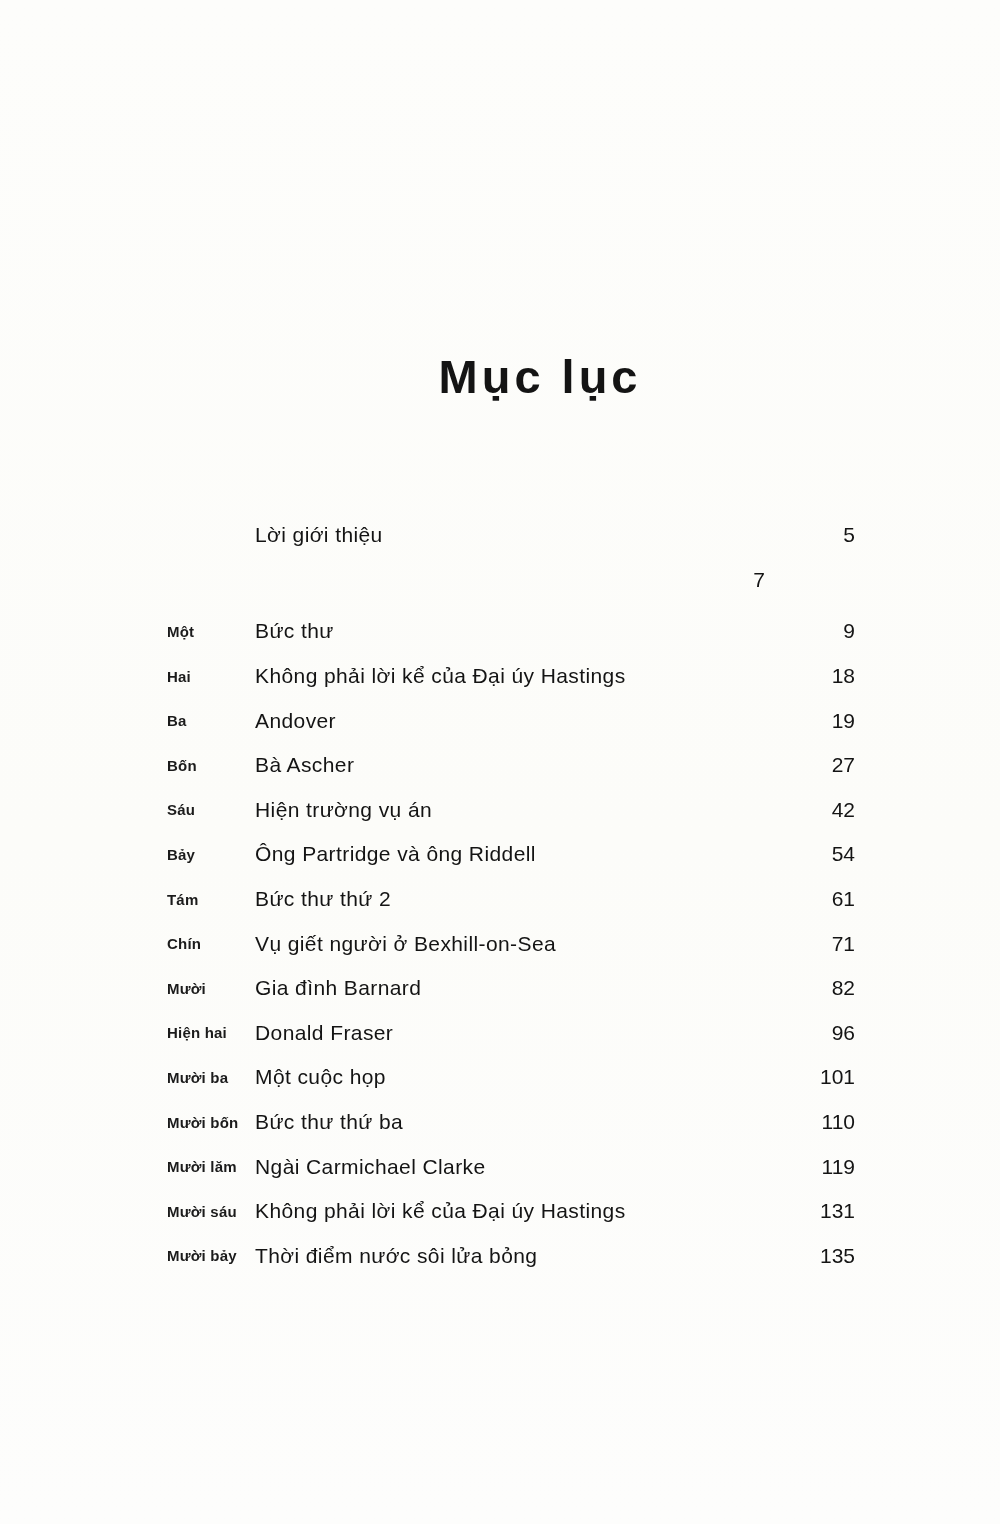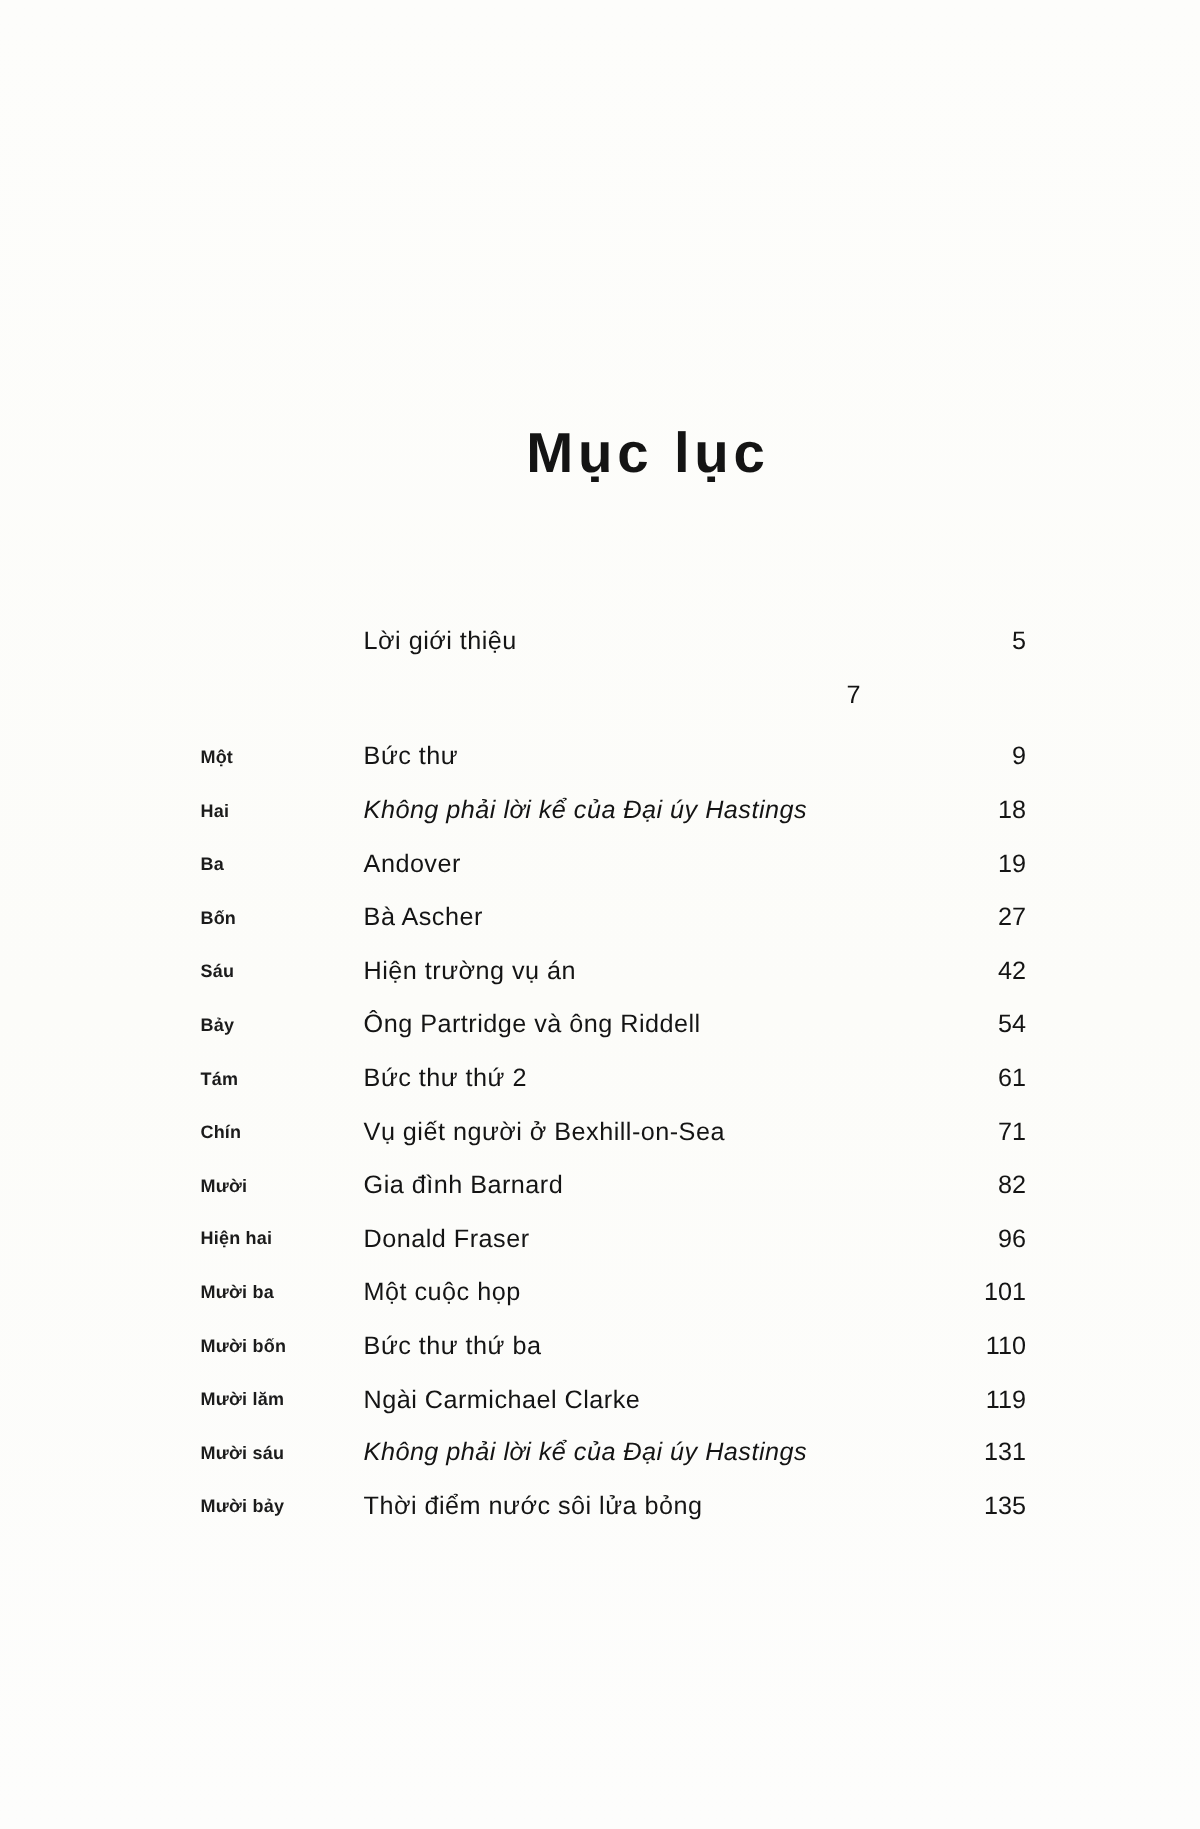--- a/index.html
+++ b/index.html
@@ -38,38 +38,36 @@
     position: absolute;
     top: 513px;
     left: 135px;
     right: 145px;
   }
   .toc-row {
     display: grid;
     grid-template-columns: 120px 1fr 90px;
     align-items: center;
     height: 44.6px;
-    gap: 48px;
   }
   .toc-row .chapter-number {
     font-size: 15px;
     font-weight: 600;
     letter-spacing: 0.2px;
     color: #1b1b1b;
     margin-left: 32px;
   }
   .toc-row .chapter-title {
     font-size: 21px;
     font-weight: 500;
     letter-spacing: 0.4px;
     color: #141414;
     white-space: nowrap;
   }
   .toc-row .chapter-title.italic {
-    font-style: italic;
   }
   .toc-row .page-number {
     font-size: 21px;
     font-weight: 500;
     text-align: right;
     color: #141414;
   }
   .chapters-group {
     margin-top: 7px;
   }

